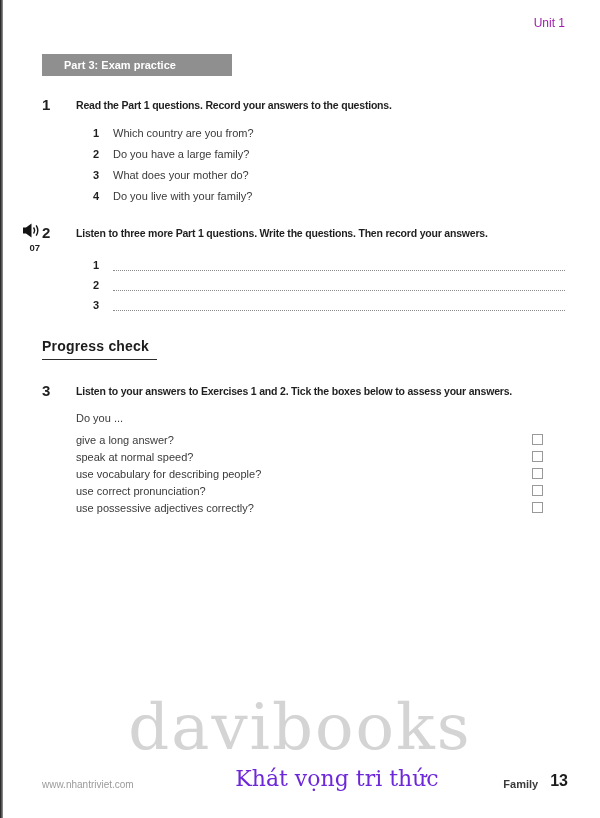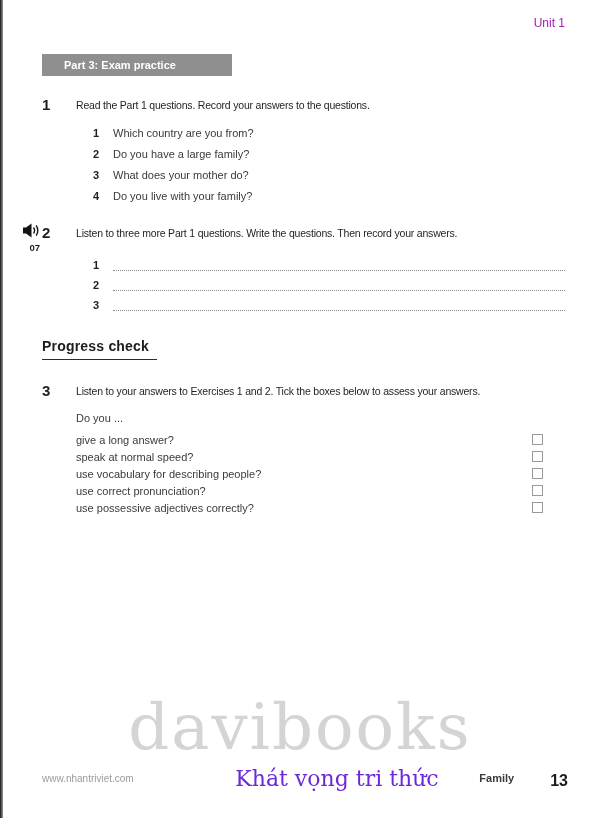--- a/index.html
+++ b/index.html
@@ -41,21 +41,21 @@
   .ex2 { margin-top:18px; }
   .ex3 { margin-top:22px; }
 
   .ex-num {
     width:34px; flex-shrink:0;
     font-size:15px; font-weight:bold;
     color:#1f1f1f;
   }
   .ex-body { flex:1; min-width:0; }
   .ex-instruction {
-    font-size:10.5px; font-weight:normal;
+    font-size:10.5px; font-weight:bold;
     letter-spacing:-0.2px;
     white-space:nowrap;
     padding-top:3px;
     color:#1f1f1f;
   }
 
   .q-list { margin-top:11px; margin-left:17px; }
   .q-row { display:flex; align-items:center; height:21px; font-size:11px; color:#3a3a3a; }
   .q-num { width:20px; font-weight:bold; color:#1f1f1f; flex-shrink:0; }
 
@@ -99,21 +99,21 @@
   }
   .watermark-line1 { font-size:64px; line-height:1.1; letter-spacing:2px; color:#d4d4d4; }
   .watermark-line2 { font-size:22px; margin-top:4px; margin-left:74px; color:#6d28d9; }
 
   .footer {
     position:absolute; left:42px; right:32px; top:772px;
     display:flex; justify-content:space-between; align-items:baseline;
     z-index:2;
   }
   .footer-site { font-size:10px; color:#9b9b9b; }
-  .footer-right { display:flex; align-items:flex-start; gap:36px; }
+  .footer-right { display:flex; align-items:flex-end; gap:12px; }
   .footer-chapter { font-size:11px; font-weight:bold; color:#3a3a3a; }
   .footer-page { font-size:16px; font-weight:bold; color:#1d1d1d; }
 </style>
 </head>
 <body>
 
 <div class="page">
   <div class="page-edge"></div>
 
   <div class="content">

